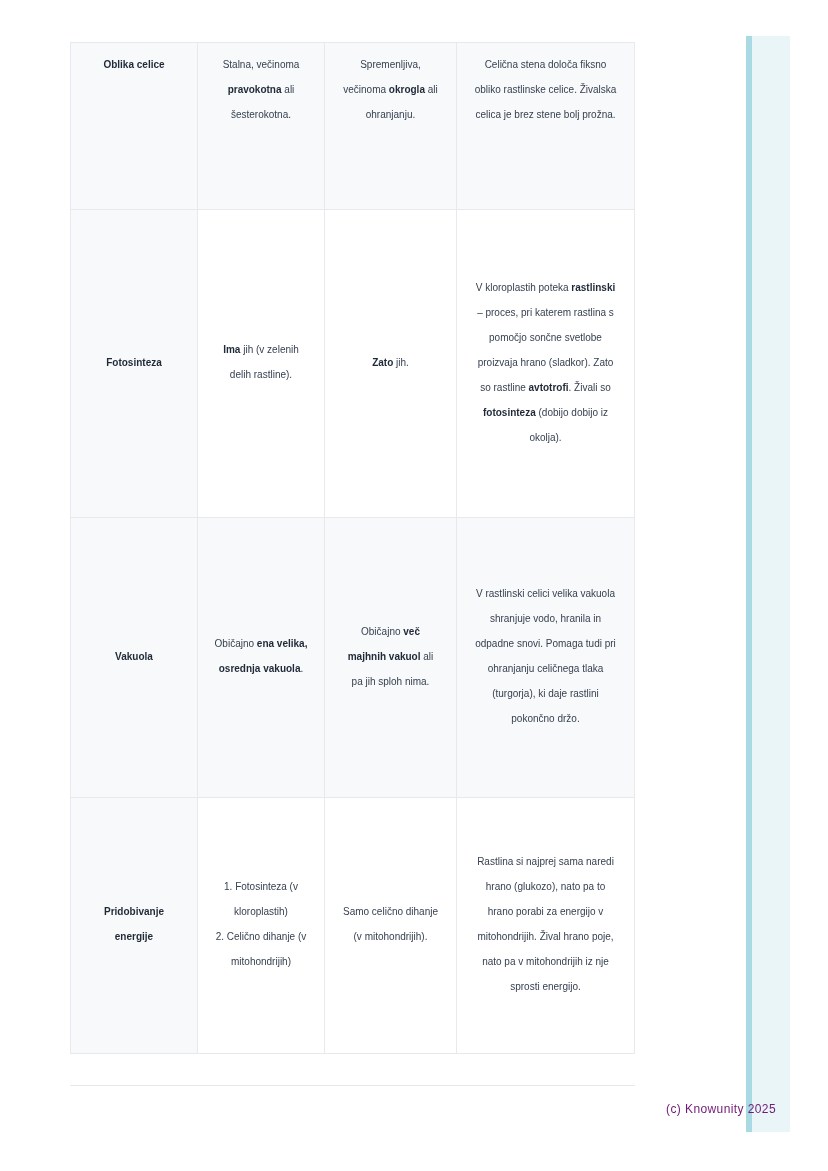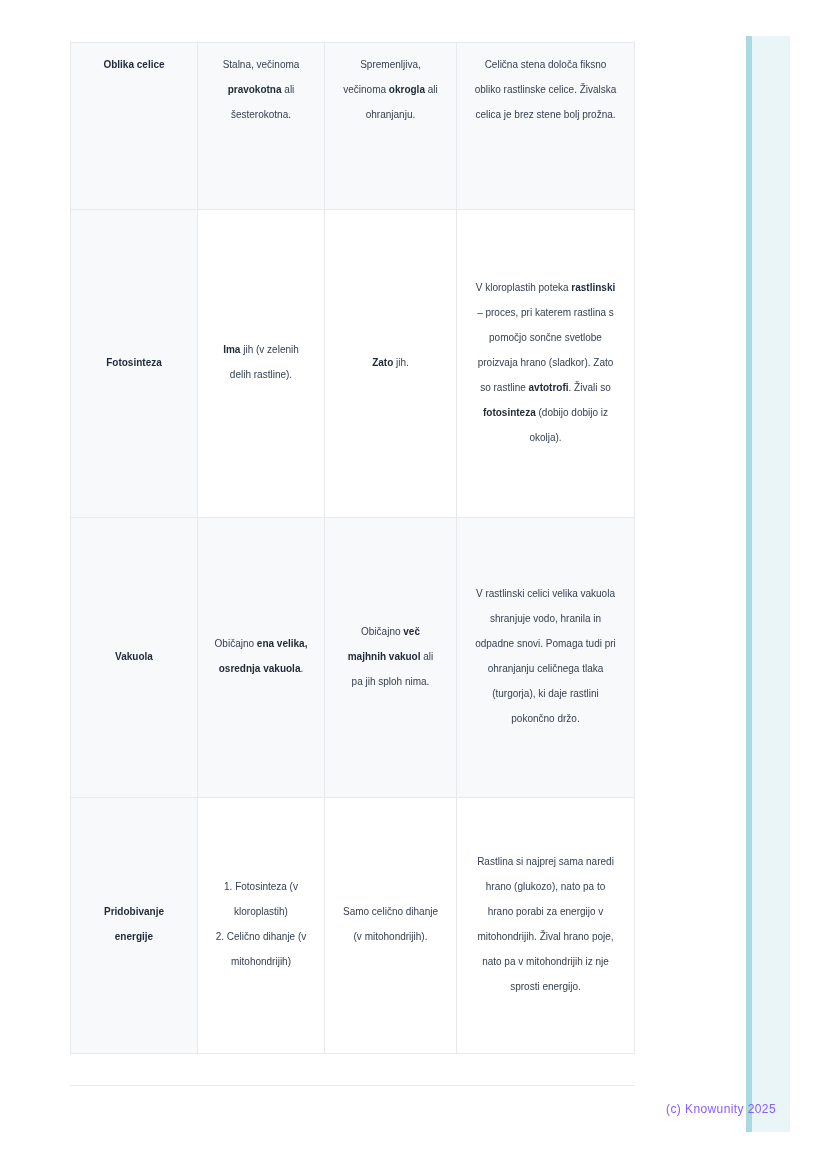--- a/index.html
+++ b/index.html
@@ -79,21 +79,21 @@
     height: 1096px;
     background: #a9d9e3;
   }
   .copyright-footer {
     position: absolute;
     top: 1101px;
     right: 52px;
     font-size: 12px;
     line-height: 16px;
     letter-spacing: 0.4px;
-    color: #8b5cf6;
+    color: #701a75;
   }
 </style>
 </head>
 <body>
 
 <div class="page">
 
   <table class="notes-table">
     <colgroup>
       <col style="width:127px">

